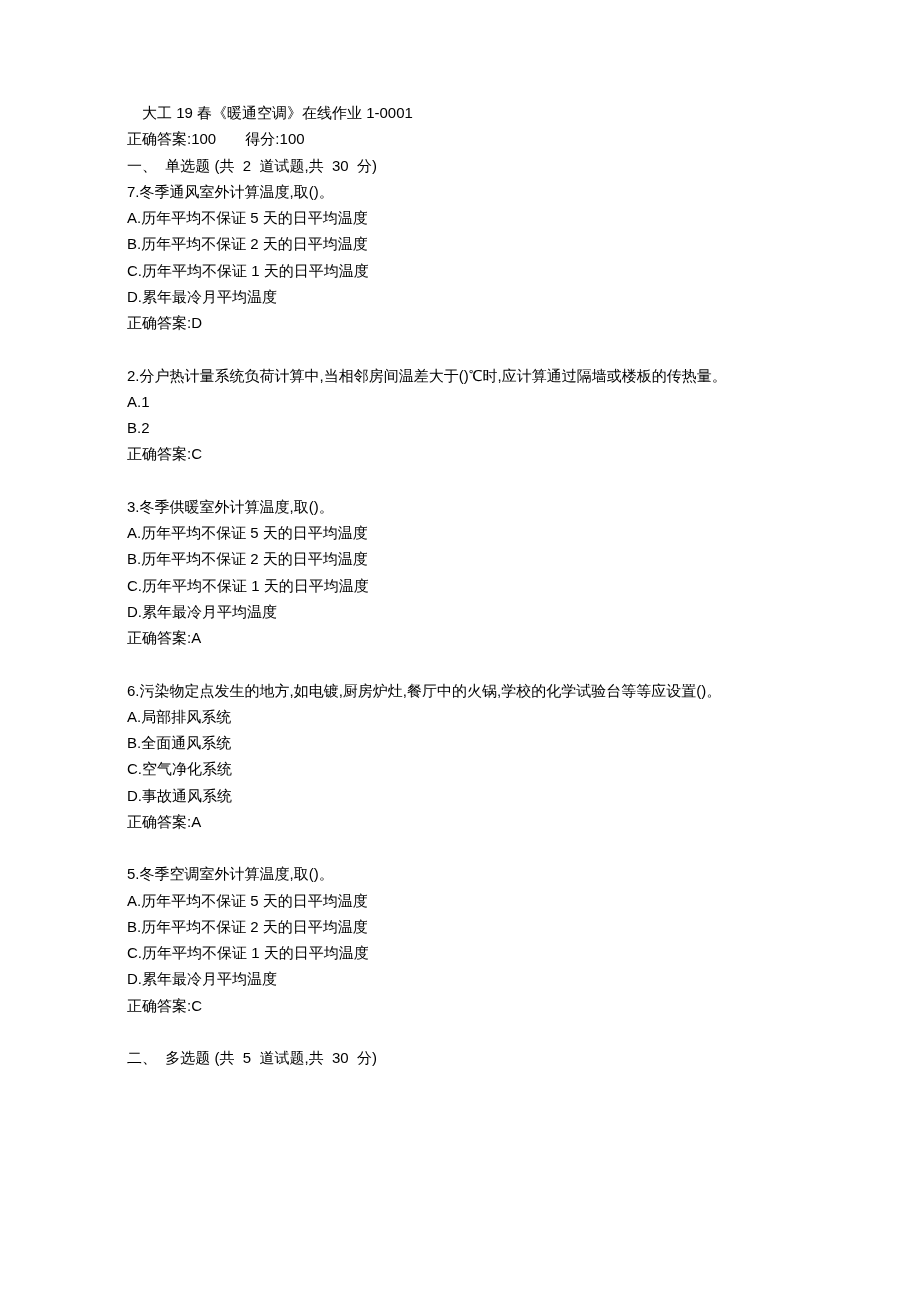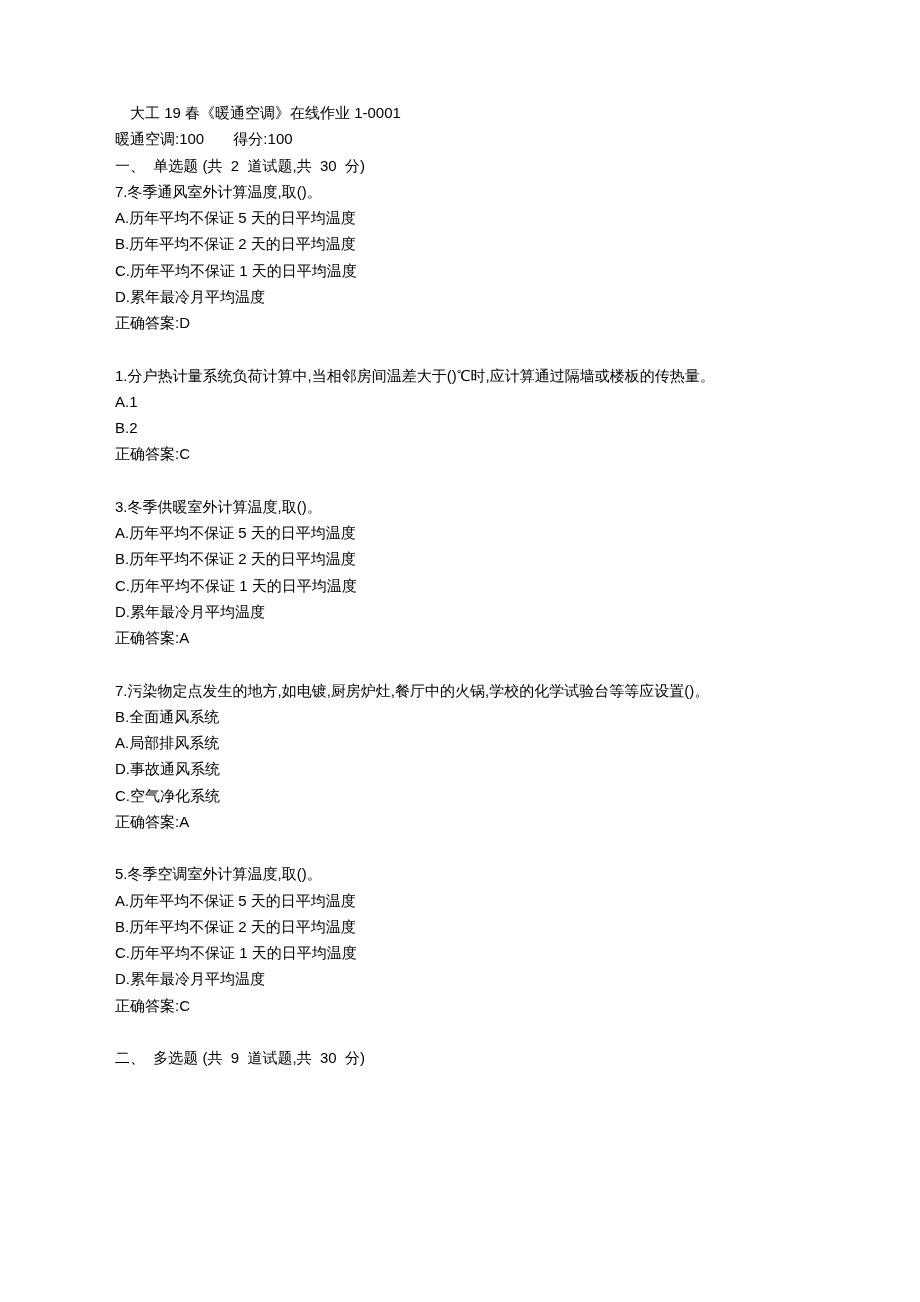--- a/index.html
+++ b/index.html
@@ -11,76 +11,77 @@
     color: #000000;
     line-height: 1.75;
   }
   .page {
     width: 920px;
     box-sizing: border-box;
     padding: 100px 115px 60px 115px;
   }
   .line {
     white-space: pre-wrap;
+    margin-left: 12px;
   }
   .indent {
     text-indent: 1em;
   }
   .spacer {
     height: 1.75em;
   }
 </style>
 </head>
 <body>
 
 <div class="page">
 
   <div class="line indent">大工 19 春《暖通空调》在线作业 1-0001</div>
-  <div class="line">暖通空调:100       得分:100</div>
+  <div class="line">正确答案:100       得分:100</div>
 
   <div class="line">一、  单选题 (共  2  道试题,共  30  分)</div>
 
   <div class="line">7.冬季通风室外计算温度,取()。</div>
   <div class="line">A.历年平均不保证 5 天的日平均温度</div>
   <div class="line">B.历年平均不保证 2 天的日平均温度</div>
   <div class="line">C.历年平均不保证 1 天的日平均温度</div>
   <div class="line">D.累年最冷月平均温度</div>
   <div class="line">正确答案:D</div>
 
   <div class="spacer"></div>
 
-  <div class="line">1.分户热计量系统负荷计算中,当相邻房间温差大于()℃时,应计算通过隔墙或楼板的传热量。</div>
+  <div class="line">2.分户热计量系统负荷计算中,当相邻房间温差大于()℃时,应计算通过隔墙或楼板的传热量。</div>
   <div class="line">A.1</div>
   <div class="line">B.2</div>
   <div class="line">正确答案:C</div>
 
   <div class="spacer"></div>
 
   <div class="line">3.冬季供暖室外计算温度,取()。</div>
   <div class="line">A.历年平均不保证 5 天的日平均温度</div>
   <div class="line">B.历年平均不保证 2 天的日平均温度</div>
   <div class="line">C.历年平均不保证 1 天的日平均温度</div>
   <div class="line">D.累年最冷月平均温度</div>
   <div class="line">正确答案:A</div>
 
   <div class="spacer"></div>
 
-  <div class="line">7.污染物定点发生的地方,如电镀,厨房炉灶,餐厅中的火锅,学校的化学试验台等等应设置()。</div>
+  <div class="line">6.污染物定点发生的地方,如电镀,厨房炉灶,餐厅中的火锅,学校的化学试验台等等应设置()。</div>
+  <div class="line">A.局部排风系统</div>
   <div class="line">B.全面通风系统</div>
-  <div class="line">A.局部排风系统</div>
+  <div class="line">C.空气净化系统</div>
   <div class="line">D.事故通风系统</div>
-  <div class="line">C.空气净化系统</div>
   <div class="line">正确答案:A</div>
 
   <div class="spacer"></div>
 
   <div class="line">5.冬季空调室外计算温度,取()。</div>
   <div class="line">A.历年平均不保证 5 天的日平均温度</div>
   <div class="line">B.历年平均不保证 2 天的日平均温度</div>
   <div class="line">C.历年平均不保证 1 天的日平均温度</div>
   <div class="line">D.累年最冷月平均温度</div>
   <div class="line">正确答案:C</div>
 
   <div class="spacer"></div>
 
-  <div class="line">二、  多选题 (共  9  道试题,共  30  分)</div>
+  <div class="line">二、  多选题 (共  5  道试题,共  30  分)</div>
 
 </div>
 
 </body></html>

